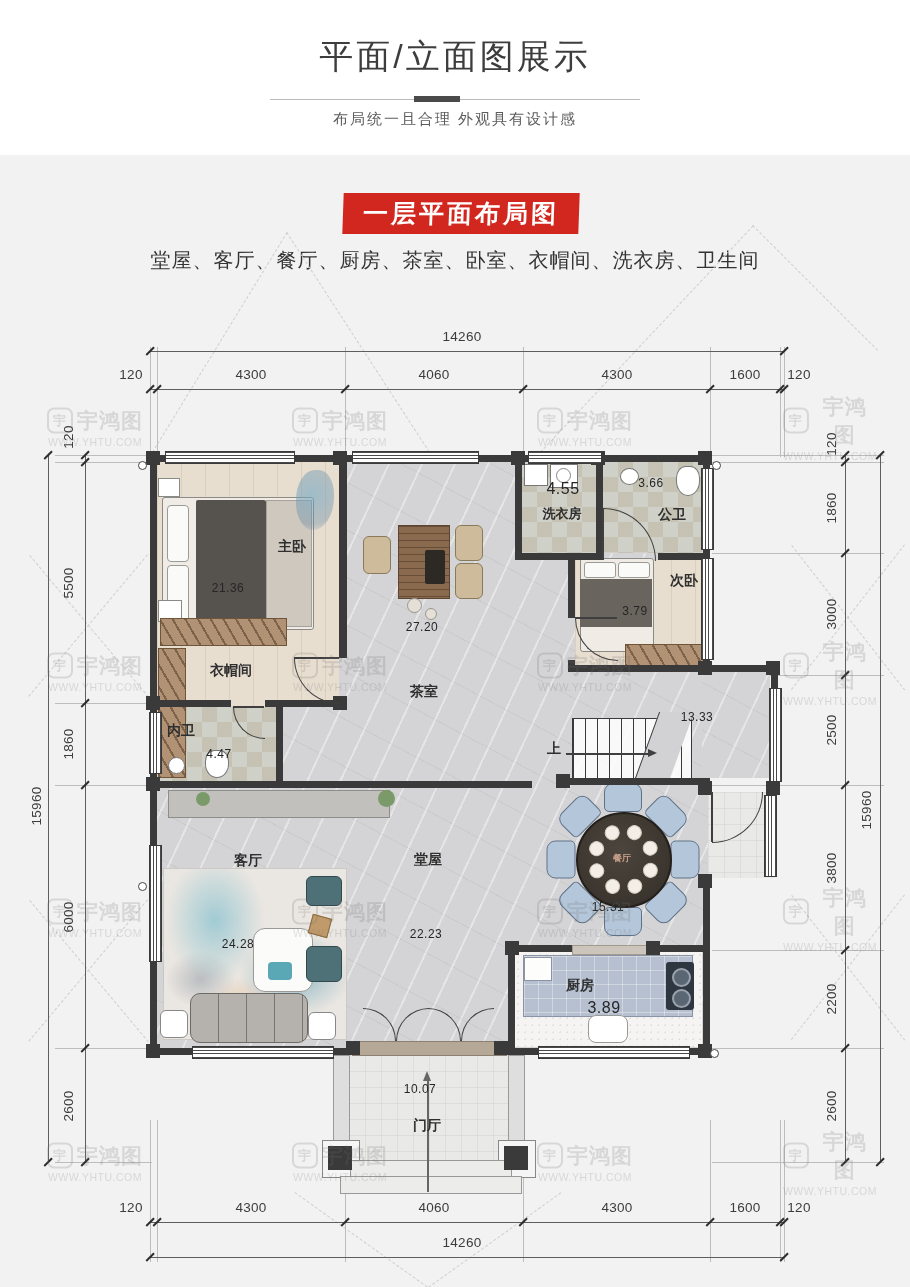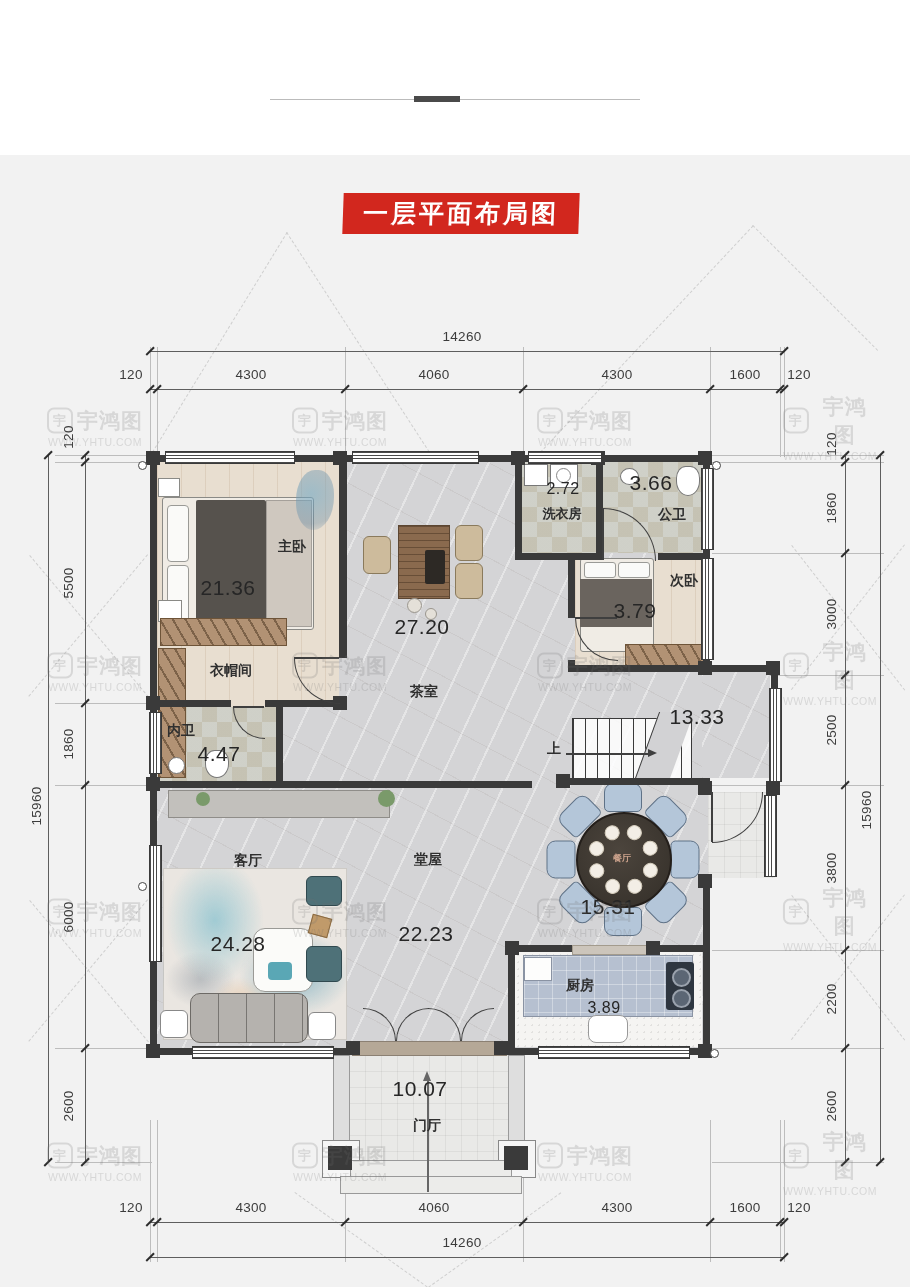--- a/index.html
+++ b/index.html
@@ -55,21 +55,21 @@
   .door.tl{border-bottom:none;border-right:none;border-top-left-radius:100%;}
   .door.br{border-top:none;border-left:none;border-bottom-right-radius:100%;}
   .door.bl{border-top:none;border-right:none;border-bottom-left-radius:100%;}
   .leaf{position:absolute;background:#3f3f3f;z-index:26;}
   .furn{position:absolute;z-index:10;}
   .slashcab{background:#b29274;border:1px solid #6e5438;
     background-image:repeating-linear-gradient(60deg,rgba(60,40,20,.45) 0 2px,transparent 2px 11px);}
   
   .room-label{position:absolute;transform:translate(-50%,-50%);font-size:14px;font-weight:700;
               color:#2f2f2f;white-space:nowrap;z-index:40;}
-  .area-label{position:absolute;transform:translate(-50%,-50%);font-size:21px;font-weight:500;
+  .area-label{position:absolute;transform:translate(-50%,-50%);font-size:12px;font-weight:500;
               color:#262626;white-space:nowrap;z-index:40;letter-spacing:.5px;}
   
   .dline{position:absolute;background:#5e5e5e;z-index:30;}
   .extl{position:absolute;background:#bdbdbd;z-index:2;}
   .tick{position:absolute;width:11px;height:1.6px;background:#2d2d2d;z-index:31;
         transform:translate(-50%,-50%) rotate(-45deg);}
   .dim{position:absolute;transform:translate(-50%,-50%);font-size:13.5px;color:#3c3c3c;
        white-space:nowrap;z-index:32;letter-spacing:.3px;}
   .dim.v{transform:translate(-50%,-50%) rotate(-90deg);}
   .circ{position:absolute;width:7px;height:7px;border:1.2px solid #444;border-radius:50%;
@@ -86,23 +86,26 @@
                border-left:1.4px solid #3a3a3a;transform:skewX(-20deg);z-index:13;}
   .arrowhead{position:absolute;width:0;height:0;z-index:40;}
 </style>
 </head>
 <body>
 
 <div class="page">
 
   <div class="gray-bg"></div>
 
+  <div class="title">平面/立面图展示</div>
   <div class="divider"></div>
   <div class="divider-bold"></div>
+  <div class="subtitle">布局统一且合理 外观具有设计感</div>
   <div class="banner" style="background: rgb(210, 39, 30);">一层平面布局图</div>
+  <div class="room-list">堂屋、客厅、餐厅、厨房、茶室、卧室、衣帽间、洗衣房、卫生间</div>
 
   <div id="dashes">
       <div class="dash" style="left: 152px; top: 452px; width: 258px; transform: rotate(-58.5deg);"></div>
       <div class="dash" style="left: 287px; top: 232px; width: 262px; transform: rotate(57deg);"></div>
       <div class="dash" style="left: 540px; top: 452px; width: 311px; transform: rotate(-46.8deg);"></div>
       <div class="dash" style="left: 753px; top: 225px; width: 177px; transform: rotate(45deg);"></div>
       <div class="dash" style="left: 30px; top: 555px; width: 185px; transform: rotate(50deg);"></div>
       <div class="dash" style="left: 148px; top: 555px; width: 185px; transform: rotate(130deg);"></div>
       <div class="dash" style="left: 30px; top: 900px; width: 185px; transform: rotate(50deg);"></div>
       <div class="dash" style="left: 148px; top: 900px; width: 185px; transform: rotate(130deg);"></div>
@@ -307,21 +310,21 @@
     <div class="arrowhead" style="left:423px;top:1071px;border-left:4.5px solid transparent;border-right:4.5px solid transparent;border-bottom:10px solid #666"></div>
 
     <div class="room-label" style="left:292px;top:547px">主卧</div>
     <div class="area-label" style="left:228px;top:588px">21.36</div>
     <div class="room-label" style="left:231px;top:671px">衣帽间</div>
     <div class="room-label" style="left:181px;top:731px">内卫</div>
     <div class="area-label" style="left:219px;top:754px">4.47</div>
     <div class="room-label" style="left:424px;top:692px">茶室</div>
     <div class="area-label" style="left:422px;top:627px">27.20</div>
     <div class="room-label" style="left:562px;top:514px;font-size:13px">洗衣房</div>
-    <div class="area-label" style="left:563px;top:489px;font-size:16px">2.72</div>
+    <div class="area-label" style="left:563px;top:489px;font-size:16px">4.55</div>
     <div class="room-label" style="left:672px;top:515px">公卫</div>
     <div class="area-label" style="left:651px;top:483px">3.66</div>
     <div class="room-label" style="left:684px;top:581px">次卧</div>
     <div class="area-label" style="left:635px;top:611px">3.79</div>
     <div class="area-label" style="left:697px;top:717px">13.33</div>
     <div class="room-label" style="left:554px;top:749px">上</div>
     <div class="room-label" style="left:248px;top:861px">客厅</div>
     <div class="area-label" style="left:238px;top:944px">24.28</div>
     <div class="room-label" style="left:428px;top:860px">堂屋</div>
     <div class="area-label" style="left:426px;top:934px">22.23</div>

